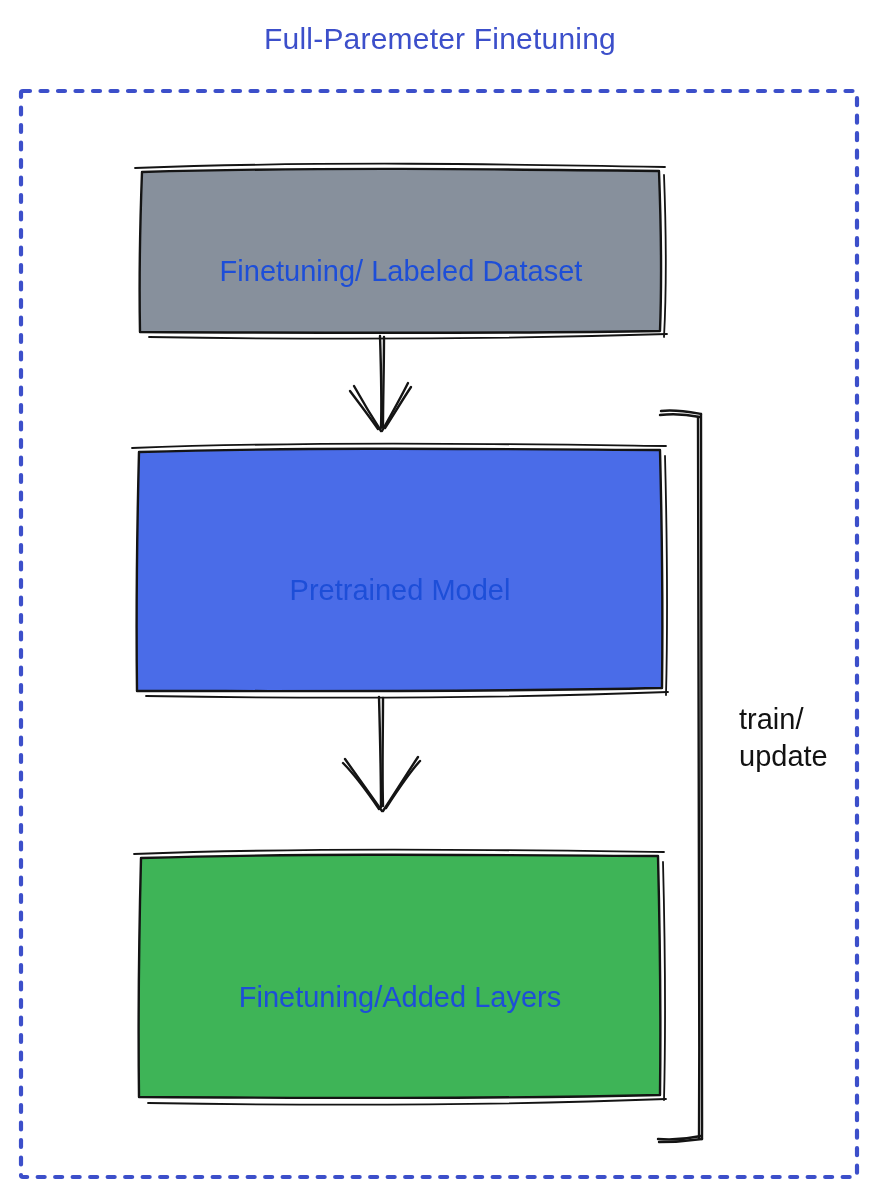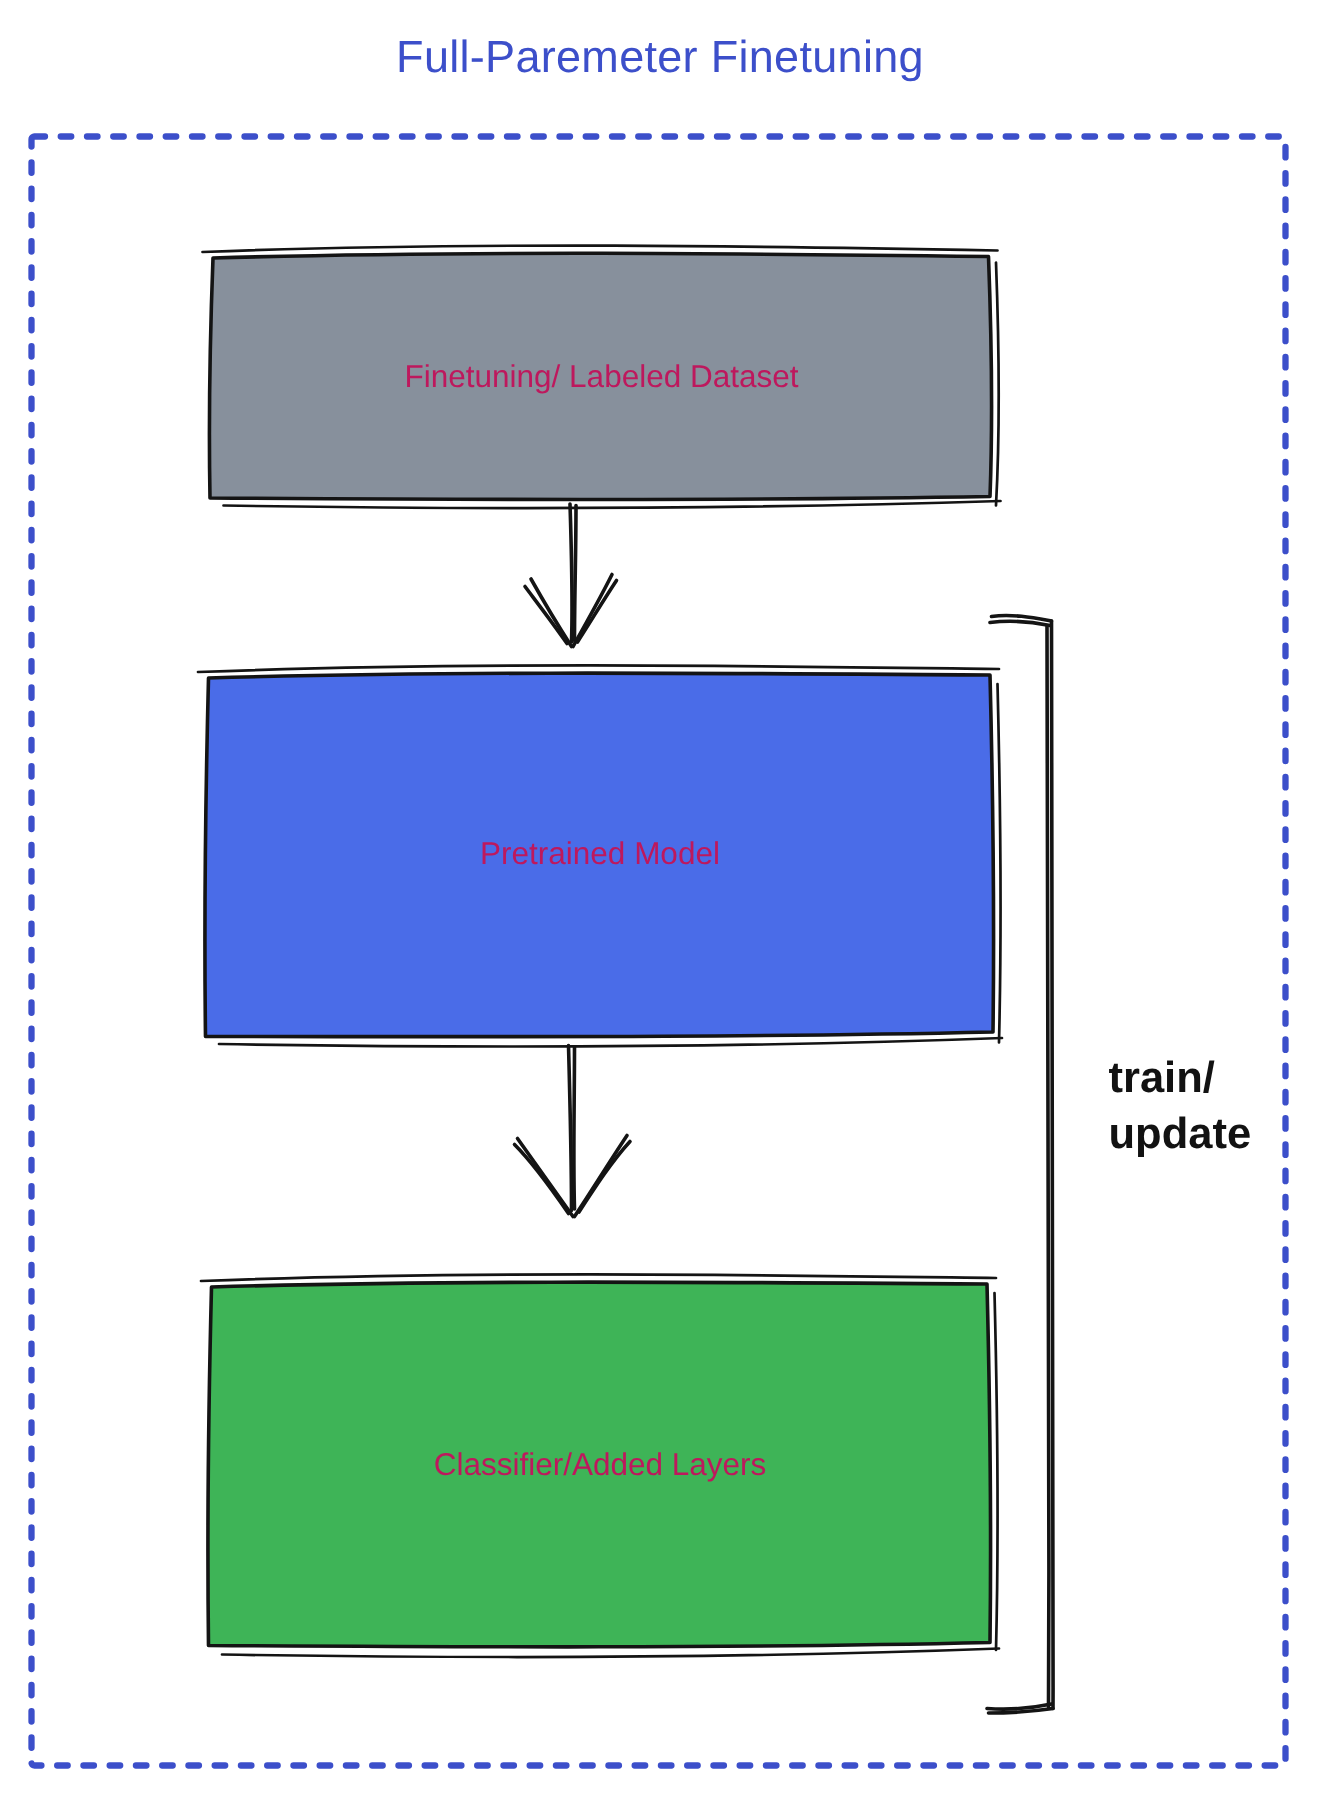--- a/index.html
+++ b/index.html
@@ -43,32 +43,33 @@
   .boxfill {
     stroke: #141414;
     stroke-width: 2.4;
     stroke-linejoin: round;
   }
   .box-label {
     position: absolute;
     display: flex;
     align-items: center;
     justify-content: center;
-    font-size: 21px;
-    color: #be185d;
+    font-size: 29px;
+    color: #1d4ed8;
     text-align: center;
     pointer-events: none;
+    margin-top: 20px;
   }
   .bracket-label {
     position: absolute;
     font-size: 29px;
     line-height: 37px;
     color: #121212;
   }
-  .bracket-label span { display: block; font-weight: bold; }
+  .bracket-label span { display: block; }
 </style>
 </head>
 <body>
 
 <div class="stage">
 
   <div class="title" style="color: rgb(60, 79, 202);">Full-Paremeter Finetuning</div>
 
   <svg class="shapes" viewBox="0 0 880 1200">
 
@@ -120,20 +121,20 @@
       <path d="M698,417 C699,625 700,885 699,1138"></path>
       <path d="M702,1139 C688,1141 674,1142 659,1142"></path>
       <path d="M701,1136 C687,1139 672,1140 658,1139"></path>
     </g>
   </svg>
 
   <div class="box-label" style="left:140px; top:170px; width:522px; height:163px; padding-bottom:30px;">Finetuning/ Labeled Dataset</div>
 
   <div class="box-label" style="left:138px; top:450px; width:524px; height:240px;text-align:center;">Pretrained Model</div>
 
-  <div class="box-label" style="left:140px; top:857px; width:520px; height:240px;">Classifier/Added Layers</div>
+  <div class="box-label" style="left:140px; top:857px; width:520px; height:240px;">Finetuning/Added Layers</div>
 
   <div class="bracket-label" style="left:739px; top:701px;">
     <span>train/</span>
     <span>update</span>
   </div>
 
 </div>
 
 </body></html>

